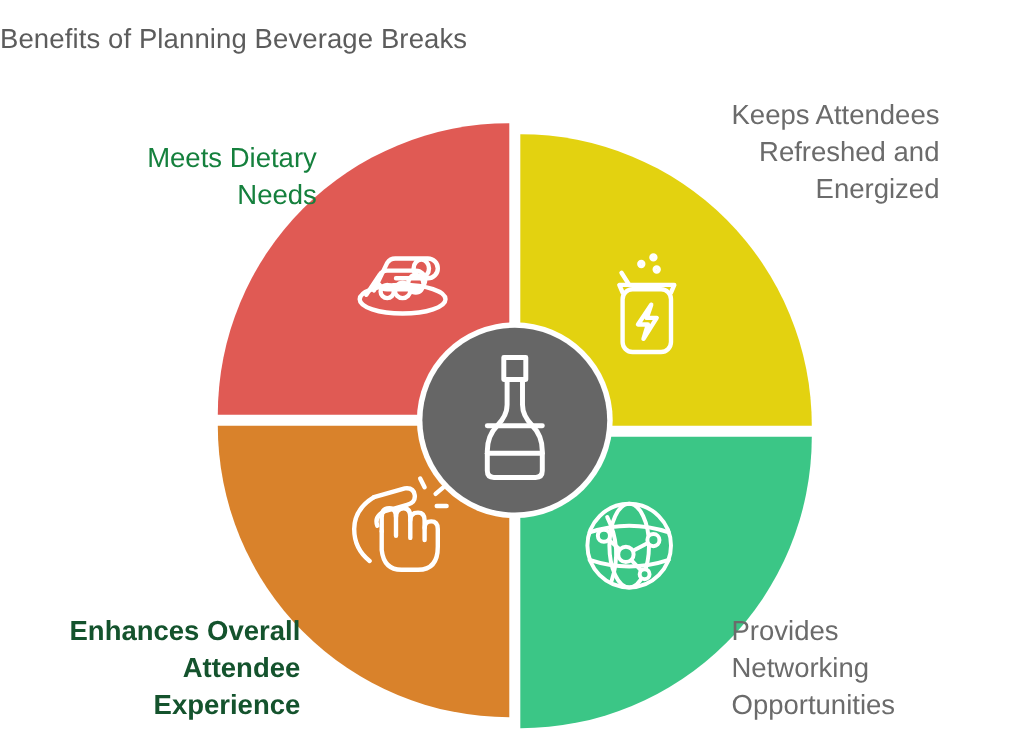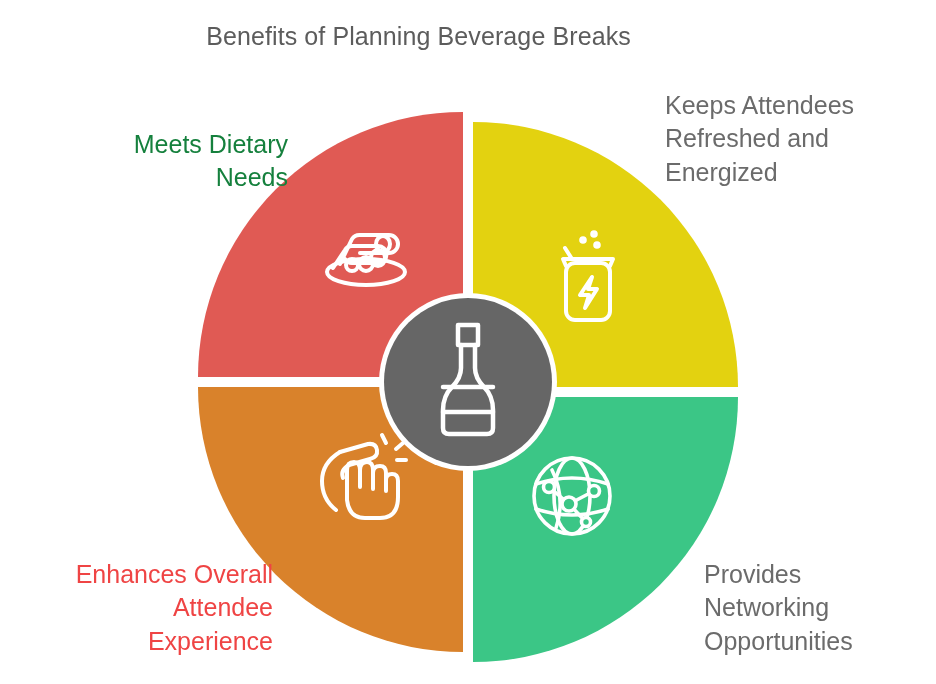--- a/index.html
+++ b/index.html
@@ -16,21 +16,20 @@
   #infographic {
     position: relative;
     width: 936px;
     height: 684px;
   }
   #chart-title {
     position: absolute;
     top: 22px;
     left: 0;
     width: 837px;
-    text-align: center;
     font-size: 25px;
     color: #5c5c5c;
     font-weight: normal;
     letter-spacing: 0.1px;
   }
   .wheel-svg {
     position: absolute;
     top: 0;
     left: 0;
   }
@@ -42,32 +41,31 @@
     white-space: pre-line;
   }
   #label-dietary {
     top: 128px;
     right: 648px;
     text-align: right;
   }
   #label-refreshed {
     top: 89px;
     left: 665px;
-    text-align: left;
+    text-align: right;
   }
   #label-experience {
     top: 558px;
     right: 663px;
     text-align: right;
   }
   #label-networking {
     top: 558px;
     left: 665px;
     text-align: left;
-    margin-left: 39px;
   }
 </style>
 </head>
 <body style="background: rgb(255, 255, 255);">
 
 <div id="infographic">
 
   <div id="chart-title" style="color: rgb(92, 92, 92);">Benefits of Planning Beverage Breaks</div>
 
   <svg class="wheel-svg" width="936" height="684" viewBox="0 0 936 684">
@@ -152,17 +150,17 @@
 Needs</div>
 
   <div class="quad-label" id="label-refreshed" style="color: rgb(107, 107, 107);">Keeps Attendees
 Refreshed and
 Energized</div>
 
   <div class="quad-label" id="label-networking" style="color: rgb(107, 107, 107);">Provides
 Networking
 Opportunities</div>
 
-  <div class="quad-label" id="label-experience" style="color: #ef4444;">Enhances Overall
+  <div class="quad-label" id="label-experience" style="color: #14532d; font-weight: bold;">Enhances Overall
 Attendee
 Experience</div>
 
 </div>
 
 </body></html>

